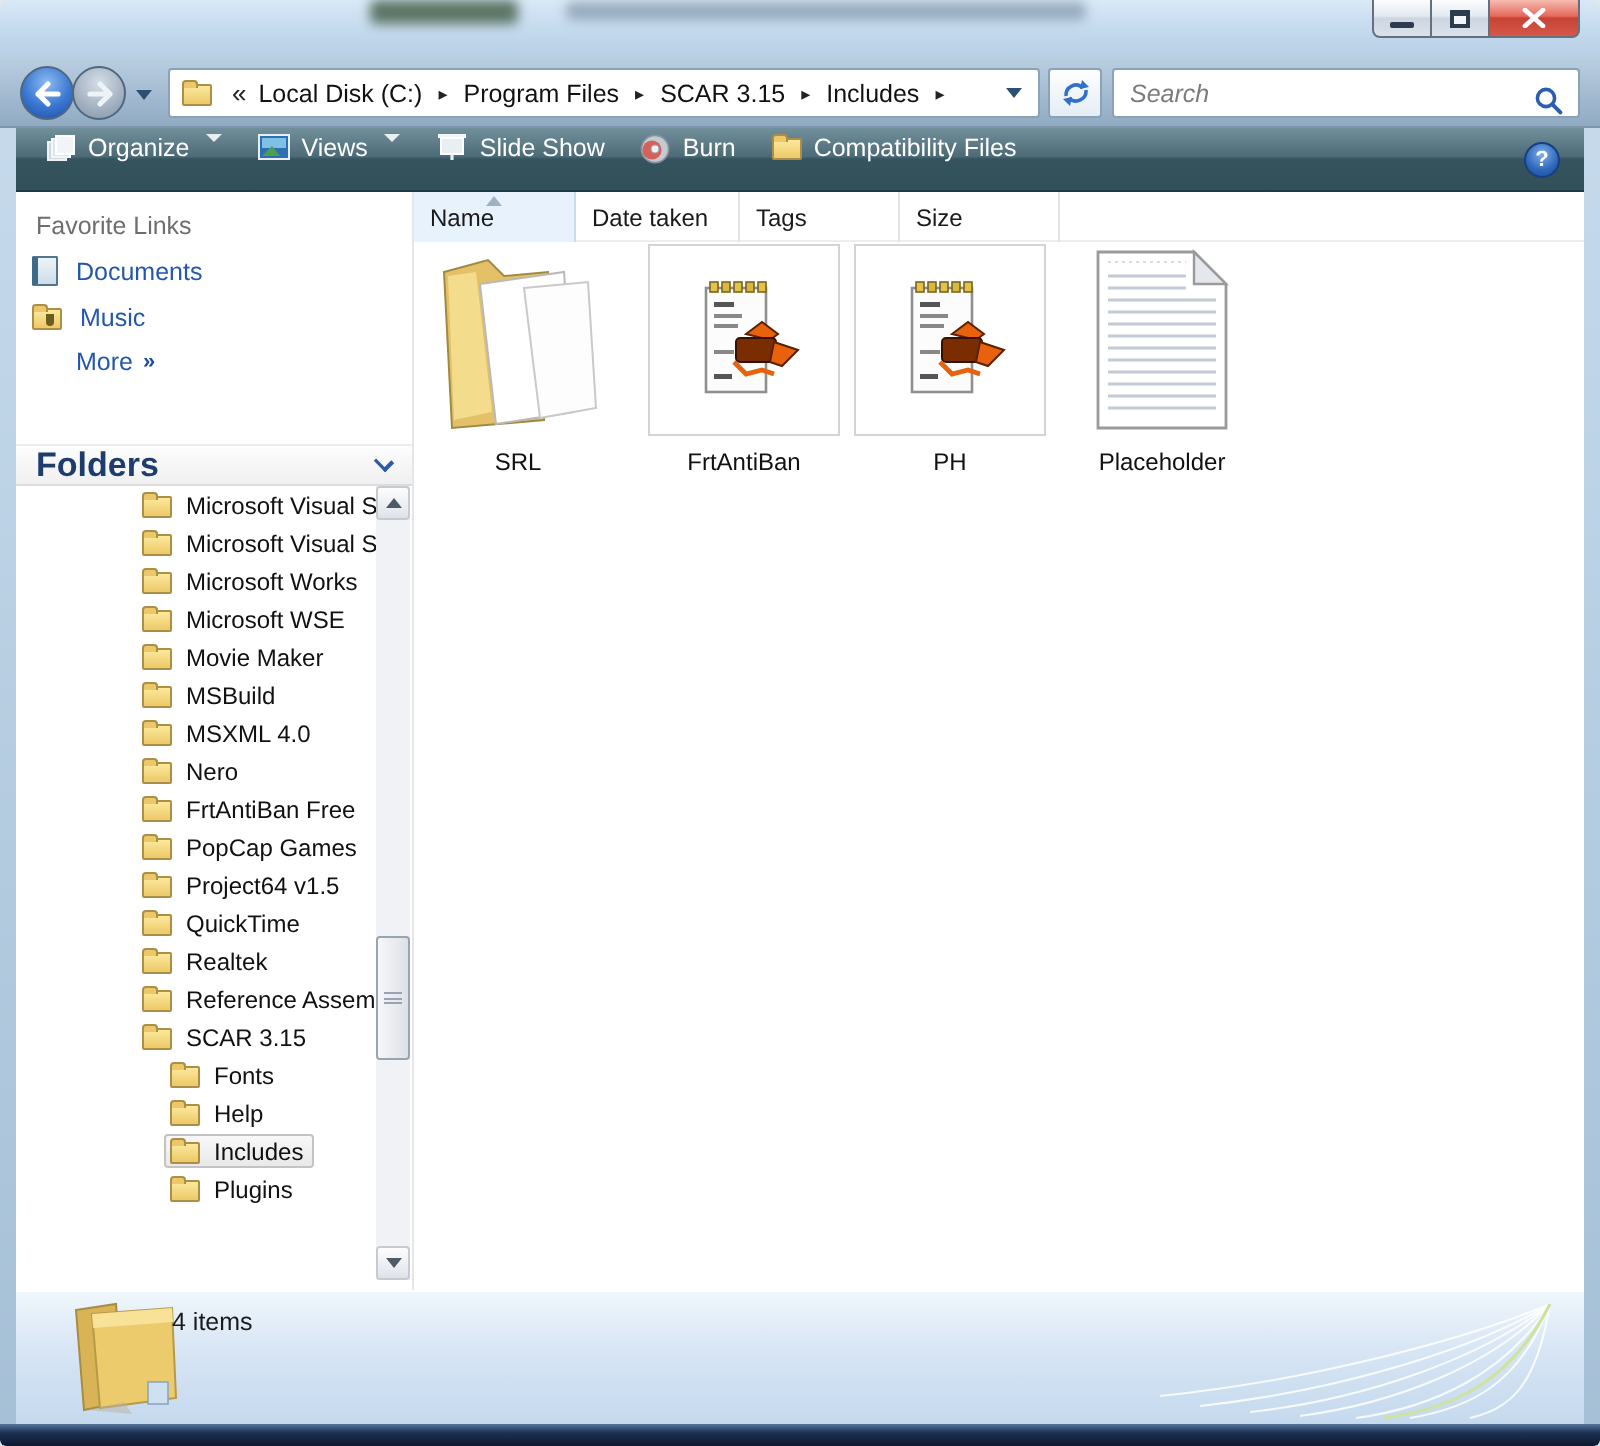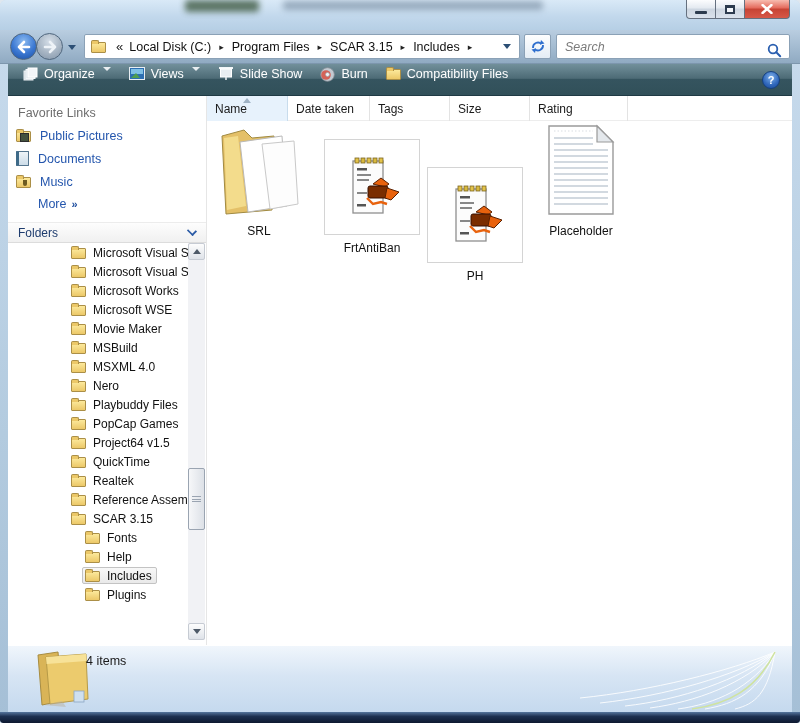--- a/index.html
+++ b/index.html
@@ -62,21 +62,21 @@
   .content { position:relative; flex:1; height:100%; background:#fff; }
 
   
   .favtitle { position:absolute; left:10px; top:10px; font-size:12.5px; color:#6e6e6e; }
   .favlist { position:absolute; left:0; top:28px; width:100%; }
   .favrow { height:23px; display:flex; align-items:center; gap:9px; padding-left:8px; color:#2456ad; font-size:12.5px; }
   .morerow { height:22px; display:flex; align-items:center; gap:5px; padding-left:30px; color:#2456ad; font-size:12.5px; }
   .more-gl { font-size:11px; font-weight:bold; color:#1d4d9e; }
   .foldersbar { position:absolute; left:0; top:126px; width:100%; height:21px;
                 background:linear-gradient(180deg,#fdfdfd,#f0f0f0); border-top:1px solid #ececec; border-bottom:1px solid #dcdcdc;
-                display:flex; align-items:center; padding:0 10px; color:#1e3c6e; font-size:12px; }
+                display:flex; align-items:center; padding:0 10px; color:#1e3c6e; font-size:17px;font-weight:bold; }
   .fold-chev { margin-left:auto; width:8px; height:8px; border-right:2px solid #2b5ba6; border-bottom:2px solid #2b5ba6;
                transform:rotate(45deg) scaleY(.8); margin-top:-4px; }
   .tree { position:absolute; left:0; top:147px; width:100%; height:399px; overflow:hidden; }
   .trow { height:19px; display:flex; align-items:center; }
   .trow.ind1 { padding-left:60px; } .trow.ind2 { padding-left:74px; }
   .titem { display:flex; align-items:center; gap:7px; padding:0 4px 0 2px; border:1px solid transparent; height:17px; }
   .trow.selected .titem { border:1px solid #c3c3c3; border-radius:2px; background:linear-gradient(180deg,#f8f8f8,#e9e9e9); }
   .tlabel { font-size:12px; color:#111; white-space:nowrap; }
 
   
@@ -106,21 +106,21 @@
   .hcell { position:relative; height:25px; display:flex; align-items:center; padding-left:8px;
            font-size:12px; color:#1a1a1a; border-right:1px solid #e3e3e3; }
   .hcell.name { width:81px; background:#e7f2fc; border-right:1px solid #c8dcec; }
   .sortarr { position:absolute; top:2px; left:50%; margin-left:-4px; width:0; height:0;
              border-left:4px solid transparent; border-right:4px solid transparent; border-bottom:5px solid #9fb2c4; }
   .hcell.c2 { width:82px; } .hcell.c3 { width:80px; } .hcell.c4 { width:80px; } .hcell.c5 { width:98px; }
   .hfill { flex:1; border-right:none; }
 
   
   .tile { position:absolute; top:26px; width:96px; text-align:center; }
-  .t-srl { left:4px; } .t-frt { left:117px;margin-top:17px; } .t-ph { left:220px;margin-top:45px; } .t-plc { left:326px; }
+  .t-srl { left:4px; } .t-frt { left:117px; } .t-ph { left:220px; } .t-plc { left:326px; }
   .frame { width:96px; height:96px; border:1px solid #d4d4d4; background:#fff; display:flex; align-items:center; justify-content:center; }
   .icon-wrap { width:96px; height:96px; display:flex; align-items:flex-end; justify-content:center; }
   .flabel { margin-top:6px; font-size:12px; color:#111; }
 
   
   .statusbar { position:absolute; left:8px; top:645px; width:784px; height:67px;
                background:linear-gradient(180deg,#f0f6fc 0%,#d7e5f4 45%,#c5d9ee 100%); border-top:1px solid #fff; overflow:hidden;text-align:right; }
   .status-folder { position:absolute; left:24px; top:3px; }
   .statustext { position:absolute; left:78px; top:8px; font-size:12.5px; color:#1a1a1a; }
   .flourish { position:absolute; right:2px; bottom:2px; }
@@ -241,24 +241,20 @@
         <span>?</span>
       </div>
   </div>
 
   <div class="main">
 
     <div class="sidebar">
       <div class="favtitle">Favorite Links</div>
       <div class="favlist">
         <div class="favrow">
-          <span class="fo pictures"></span>
-          <span>Public Pictures</span>
-        </div>
-        <div class="favrow">
           <span class="doc-ic"></span>
           <span>Documents</span>
         </div>
         <div class="favrow">
           <span class="fo music"></span>
           <span>Music</span>
         </div>
         <div class="morerow">
           <span>More</span>
           <span class="more-gl">»</span>
@@ -315,21 +311,21 @@
           </div>
         <div class="trow ind1">
             <span class="titem">
               <span class="fo"></span>
               <span class="tlabel">Nero</span>
             </span>
           </div>
         <div class="trow ind1">
             <span class="titem">
               <span class="fo"></span>
-              <span class="tlabel">Playbuddy Files</span>
+              <span class="tlabel">FrtAntiBan Free</span>
             </span>
           </div>
         <div class="trow ind1">
             <span class="titem">
               <span class="fo"></span>
               <span class="tlabel">PopCap Games</span>
             </span>
           </div>
         <div class="trow ind1">
             <span class="titem">
@@ -407,23 +403,20 @@
           <span>Name</span>
         </div>
         <div class="hcell c2">
             <span>Date taken</span>
           </div>
         <div class="hcell c3">
             <span>Tags</span>
           </div>
         <div class="hcell c4">
             <span>Size</span>
-          </div>
-        <div class="hcell c5">
-            <span>Rating</span>
           </div>
         <div class="hcell hfill"></div>
       </div>
 
       <div class="tile t-srl">
         <div class="icon-wrap">
           <svg width="90" height="96" viewBox="0 0 90 96">
             <path d="M8 14 L30 8 L38 16 L60 14 L58 88 L12 92 Z" fill="#e4c068" stroke="#a08a42" stroke-width="1"></path>
             <path d="M10 16 L24 14 L32 84 L13 88 Z" fill="#f3dc8c"></path>
             <polygon points="26,20 68,14 73,84 34,90" fill="#ffffff" stroke="#b9b9b9" stroke-width="1"></polygon>

